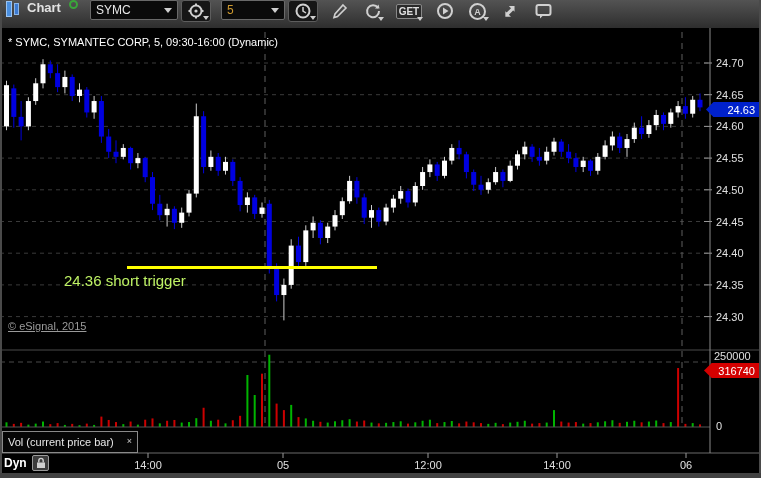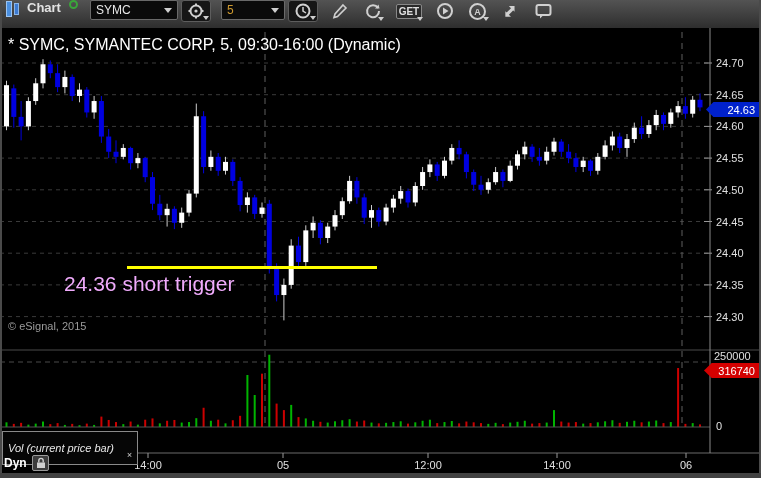--- a/index.html
+++ b/index.html
@@ -29,34 +29,34 @@
   .dd-interval .val{color:#cf9a2f;}
   .tb-btn{width:30px;height:22px;background:#161616;border:1px solid #5d5d5d;border-radius:3px;
           display:flex;align-items:center;justify-content:center;position:relative;margin-right:10px;}
   .tb-btn .subcaret,.tb-ico .subcaret{position:absolute;right:1px;bottom:1px;width:0;height:0;
           border-left:3px solid transparent;border-right:3px solid transparent;border-top:4px solid #cfcfcf;}
   .tb-ico{width:24px;height:22px;display:flex;align-items:center;justify-content:center;
           position:relative;margin-right:9px;}
   .get-label{font-size:10px;font-weight:bold;color:#e0e0e0;border:1px solid #888;
              border-radius:2px;padding:1px 2px;background:#2a2a2a;}
   
-  .hdr{position:absolute;left:8px;top:36px;color:#fff;font-size:16px;z-index:10;}
-  .copyright{position:absolute;left:8px;top:320px;color:#9a9a9a;font-size:11px;z-index:10;}
+  .hdr{position:absolute;left:8px;top:36px;color:#fff;font-size:11px;z-index:10;}
+  .copyright{position:absolute;left:8px;top:320px;color:#9a9a9a;font-size:11px;z-index:10;text-decoration:underline;}
   .trigger-line{position:absolute;left:127px;top:266px;width:250px;height:3px;background:#ffff00;z-index:9;}
-  .trigger-text{position:absolute;left:64px;top:272px;color:#f0abfc;font-size:21px;z-index:9;}
+  .trigger-text{position:absolute;left:64px;top:272px;color:#bef264;font-size:15px;z-index:9;}
   
   .tag{position:absolute;height:15px;color:#fff;font-size:11px;font-weight:normal;
        display:flex;align-items:center;justify-content:flex-end;padding-right:4px;z-index:12;
        clip-path:polygon(0 50%,14% 0,100% 0,100% 100%,14% 100%);}
   .tag-price{left:706px;top:102px;width:53px;background:#0021cc;}
   .tag-vol{left:704px;top:363px;width:55px;background:#d40000;}
   
   .vol-tab{position:absolute;left:2px;top:431px;width:136px;height:22px;background:#060606;
            border:1px solid #8a8a8a;color:#e8e8e8;font-size:11px;display:flex;align-items:center;
-           padding:16px 5px;z-index:12;font-style:italic;}
+           padding:2px 5px;z-index:12;}
   .vol-tab .close{margin-left:auto;align-self:flex-start;font-size:9px;color:#cfcfcf;line-height:10px;padding-top:2px;}
   .dyn{position:absolute;left:4px;top:456px;color:#ffffff;font-size:12px;font-weight:bold;z-index:12;}
   .lockbtn{position:absolute;left:32px;top:455px;width:17px;height:16px;background:#3c3c3c;
            border:1px solid #9a9a9a;border-radius:2px;display:flex;align-items:center;justify-content:center;z-index:12;}
   .chart-wrap{position:absolute;left:0;top:28px;width:761px;height:393px;z-index:5;}
 </style>
 </head>
 <body>
 
 <div class="window">

